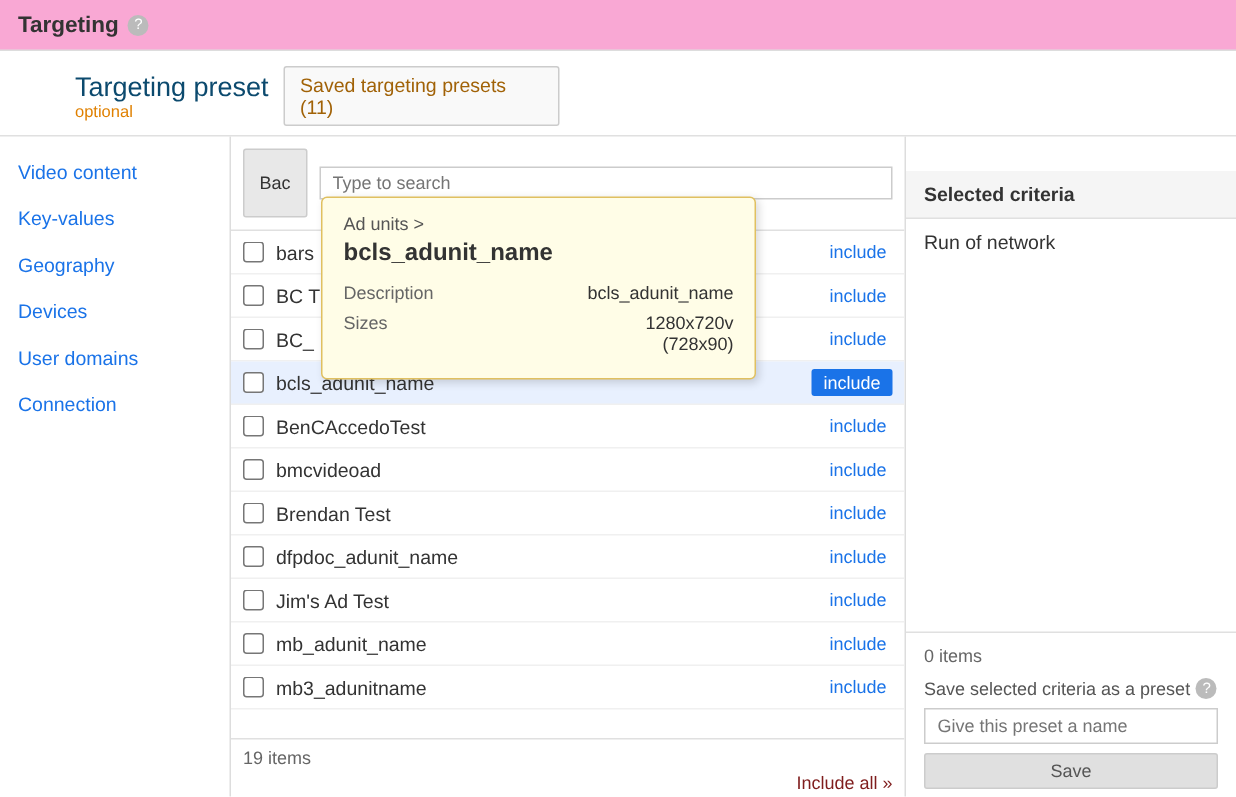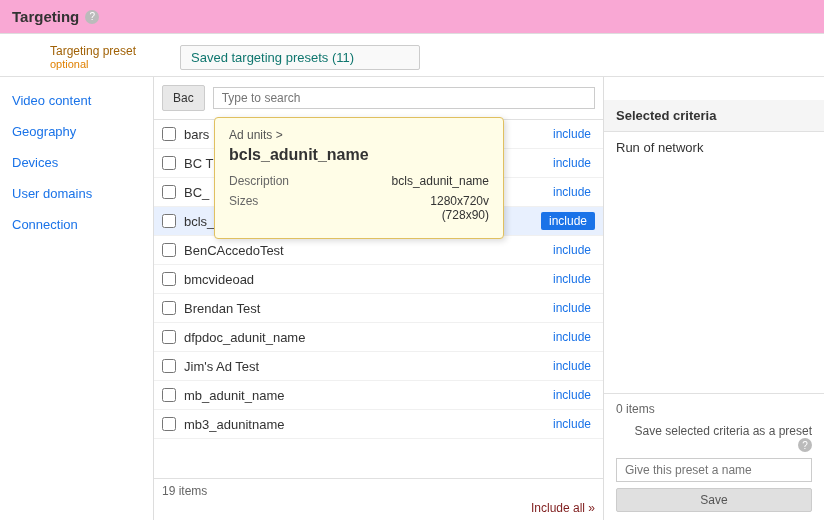--- a/index.html
+++ b/index.html
@@ -47,34 +47,34 @@
       padding: 10px 12px 6px 50px;
       border-bottom: 1px solid #e0e0e0;
     }
     .preset-label-wrap {
       display: flex;
       flex-direction: column;
       margin-right: 10px;
       min-width: 120px;
     }
     .preset-label {
-      font-size: 12px;
-      color: #a16207;
+      font-size: 18px;
+      color: #0c4a6e;
     }
     .preset-optional {
       font-size: 11px;
       color: #e08000;
     }
     .preset-dropdown {
       border: 1px solid #ccc;
       background: #f9f9f9;
       padding: 4px 10px;
       font-size: 13px;
-      color: #0f766e;
-      width: 240px;
+      color: #a16207;
+      width: 184px;
       cursor: pointer;
       border-radius: 2px;
     }
 
     
     .main-layout {
       display: flex;
       height: calc(531px - 88px);
     }
 
@@ -110,21 +110,21 @@
     .center-top {
       display: flex;
       align-items: center;
       padding: 8px;
       border-bottom: 1px solid #e0e0e0;
     }
 
     .back-btn {
       background: #e8e8e8;
       border: 1px solid #ccc;
-      padding: 5px 10px;
+      padding: 15px 10px;
       font-size: 12px;
       cursor: pointer;
       border-radius: 2px;
       color: #333;
       margin-right: 8px;
     }
 
     .search-input {
       border: 1px solid #ccc;
       padding: 3px 8px;
@@ -224,25 +224,24 @@
     }
 
     .right-footer-count {
       font-size: 12px;
       color: #666;
       margin-bottom: 8px;
     }
 
     .save-preset-label {
       display: flex;
-      align-items: flex-end;
+      align-items: center;
       font-size: 12px;
       color: #555;
       margin-bottom: 6px;
-      flex-direction: column;
     }
     .save-preset-label .help-icon {
       margin-left: 4px;
     }
 
     .save-row {
       display: flex;
       gap: 6px;
       flex-direction: column;
     }
@@ -322,20 +321,23 @@
   <div class="preset-dropdown">Saved targeting presets (11)</div>
 </div>
 
 <div class="main-layout">
 
   <div class="sidebar">
     <div class="sidebar-item">
       <span>Video content</span>
     </div>
     <div class="sidebar-item">
+      <span>Key-values</span>
+    </div>
+    <div class="sidebar-item">
       <span>Geography</span>
     </div>
     <div class="sidebar-item">
       <span>Devices</span>
     </div>
     <div class="sidebar-item">
       <span>User domains</span>
     </div>
     <div class="sidebar-item">
       <span>Connection</span>

